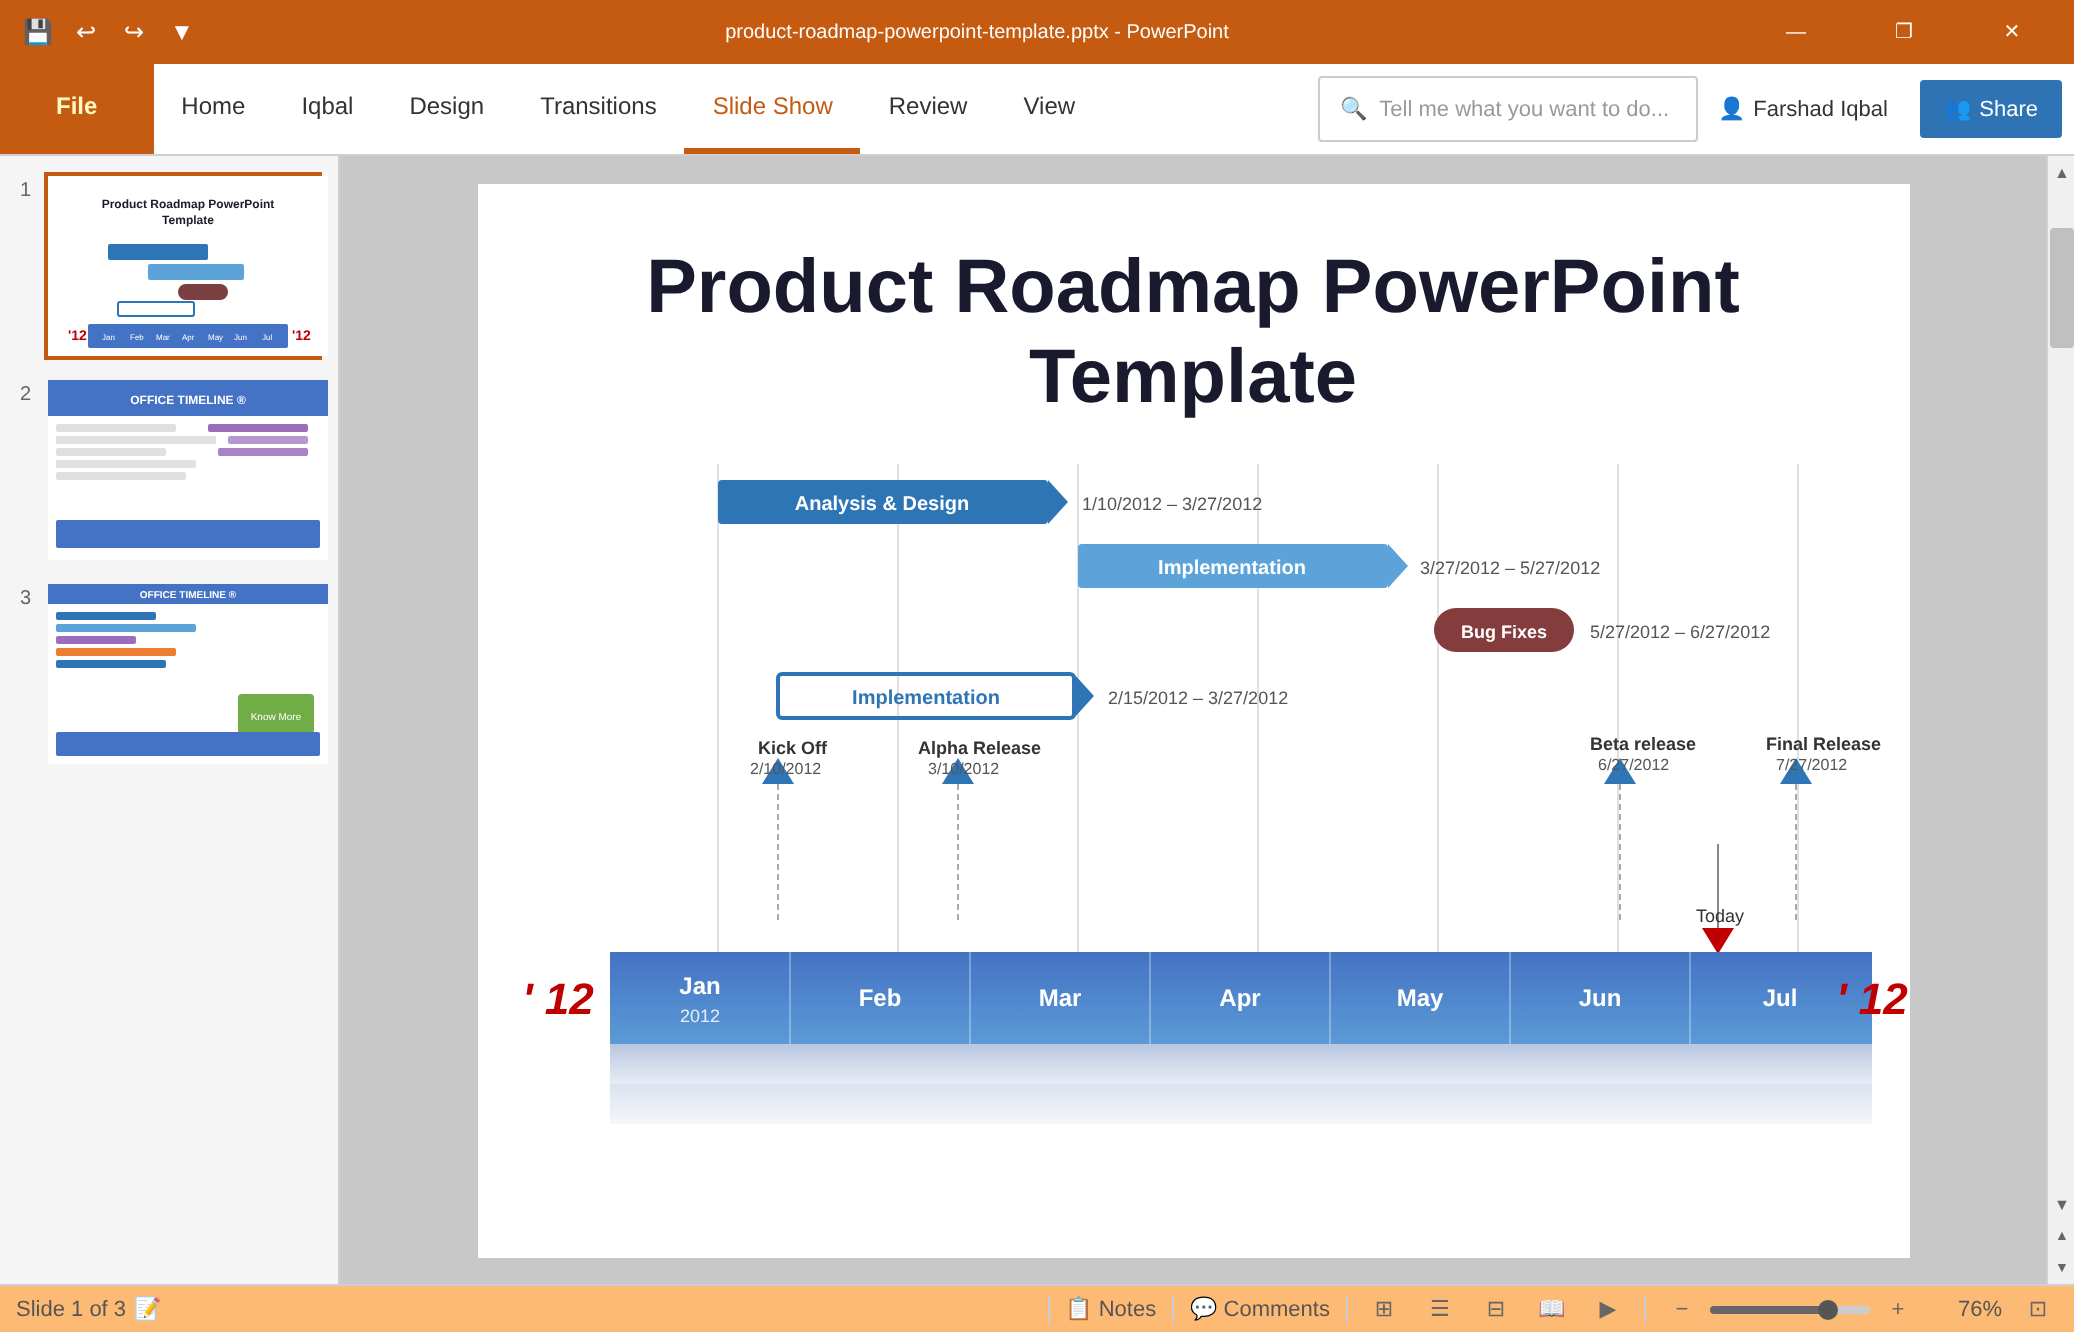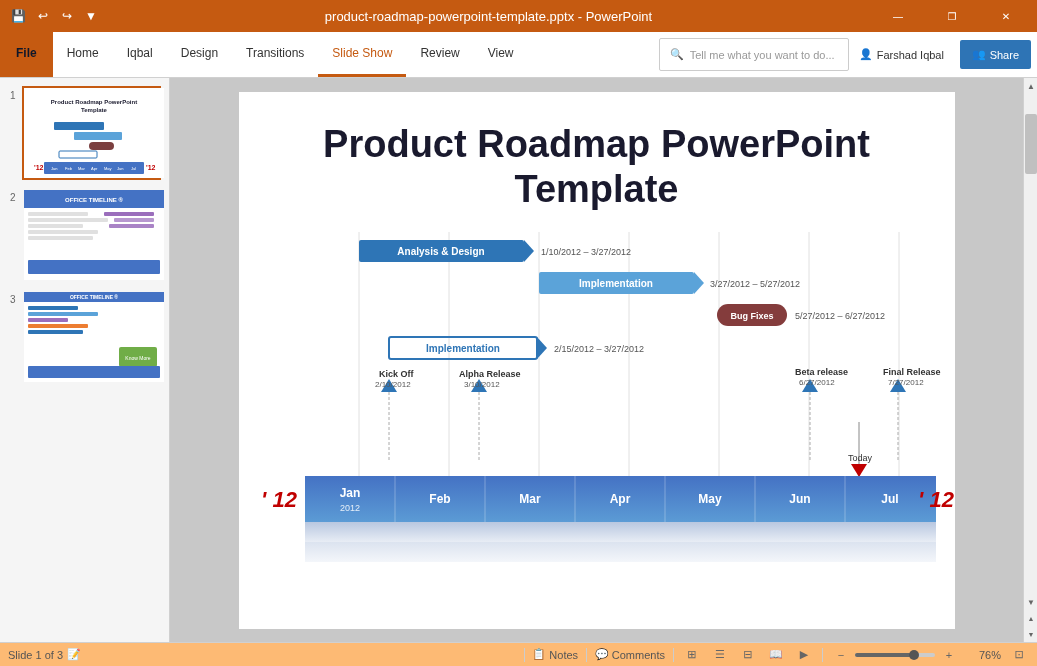--- a/index.html
+++ b/index.html
@@ -9,21 +9,21 @@
     #title-bar {
       height: 32px;
       background: #c55a11;
       display: flex;
       align-items: center;
       justify-content: space-between;
       padding: 0 8px;
       color: white;
     }
     #title-bar-left { display: flex; align-items: center; gap: 6px; }
-    #title-bar-center { flex: 1; text-align: center; font-size: 13px; color: white; }
+    #title-bar-center { flex: 1; text-align: center; font-size: 10px; color: white; }
     #title-bar-right { display: flex; align-items: center; gap: 8px; }
     .win-btn { width: 46px; height: 32px; display: flex; align-items: center; justify-content: center; cursor: pointer; font-size: 10px; }
 
     
     #qat { display: flex; align-items: center; gap: 2px; }
     .qat-btn { width: 22px; height: 22px; display: flex; align-items: center; justify-content: center; cursor: pointer; color: white; font-size: 12px; border-radius: 2px; }
 
     
     #ribbon {
       height: 46px;
@@ -37,22 +37,22 @@
       display: flex;
       align-items: center;
       cursor: pointer;
       font-size: 12px;
       color: #333;
       border-bottom: 3px solid transparent;
     }
     .ribbon-tab.active { color: #c55a11; border-bottom: 3px solid #c55a11; }
     #file-tab {
       background: #c55a11;
-      color: #0f172a;
-      padding: 0 16px;
+      color: #fef9c3;
+      padding: 0 28px;
       display: flex;
       align-items: center;
       cursor: pointer;
       font-size: 12px;
       font-weight: 600;
     }
     .ribbon-search {
       margin-left: auto;
       display: flex;
       align-items: center;

